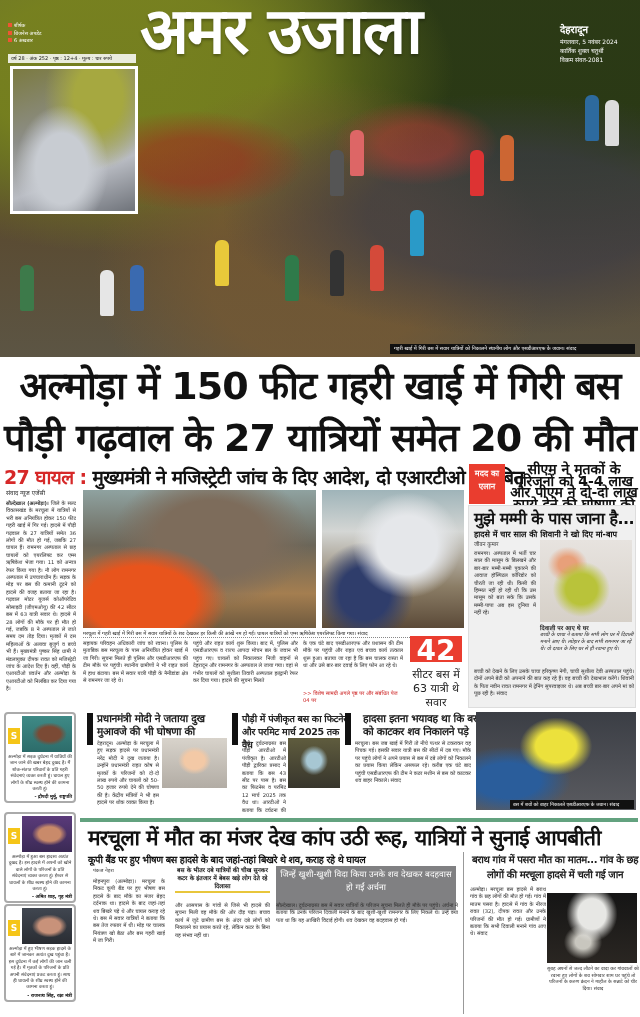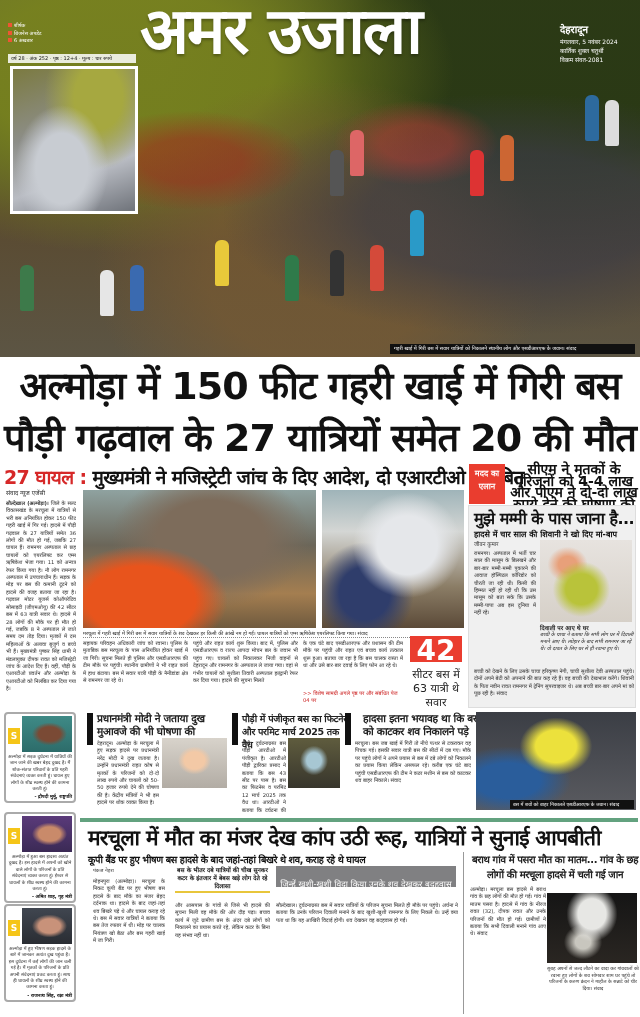--- a/index.html
+++ b/index.html
@@ -102,21 +102,21 @@
 #rescue-caption { left: 510px; top: 800px; width: 124px; height: 9px; background: #111; color: #fff; font-size: 4.8px; padding: 1px 3px; white-space: nowrap; overflow: hidden; }
 
 #green-rule { left: 80px; top: 818px; width: 558px; height: 4px; background: #63a27f; }
 
 #marchula-head { left: 88px; top: 823px; width: 552px; font-size: 21px; font-weight: bold; white-space: nowrap; letter-spacing: -0.7px; color: #111; }
 #marchula-sub { left: 88px; top: 853px; font-size: 9.6px; font-weight: bold; white-space: nowrap; letter-spacing: -0.4px; }
 #marchula-by { left: 93px; top: 867px; font-size: 5px; color: #333; }
 #marchula-text { left: 93px; top: 878px; width: 72px; height: 136px; }
 #boxed-quote { left: 175px; top: 866px; width: 95px; text-align: center; font-size: 6px; font-weight: bold; line-height: 8px; border-bottom: 2px solid #e8c63b; padding-bottom: 1px; }
 #marchula-text2 { left: 175px; top: 902px; width: 95px; height: 112px; }
-#grey-box { left: 276px; top: 866px; width: 180px; height: 21px; background: #808082; color: #fff; font-size: 8.5px; text-align: center; line-height: 13px; padding-top: 12px; }
+#grey-box { left: 276px; top: 866px; width: 180px; height: 44px; background: #808082; color: #fff; font-size: 8.5px; text-align: center; line-height: 13px; padding-top: 2px; }
 #marchula-text3 { left: 276px; top: 902px; width: 182px; height: 112px; }
 #barath-head { left: 470px; top: 852px; width: 170px; font-size: 10px; font-weight: bold; line-height: 15px; text-align: center; letter-spacing: -0.4px; color: #222; }
 #barath-text { left: 470px; top: 886px; width: 76px; height: 128px; }
 #night-photo { left: 547px; top: 893px; width: 90px; height: 70px;
   background:
     radial-gradient(ellipse at 50% 30%, #e7e7e4 0 22%, transparent 40%),
     radial-gradient(ellipse at 40% 70%, #c8c6be 0 10%, transparent 25%),
     linear-gradient(180deg, #151515, #2a2622); }
 #night-caption { left: 547px; top: 966px; width: 92px; font-size: 4.8px; line-height: 6.6px; color: #333; text-align: center; }
 

